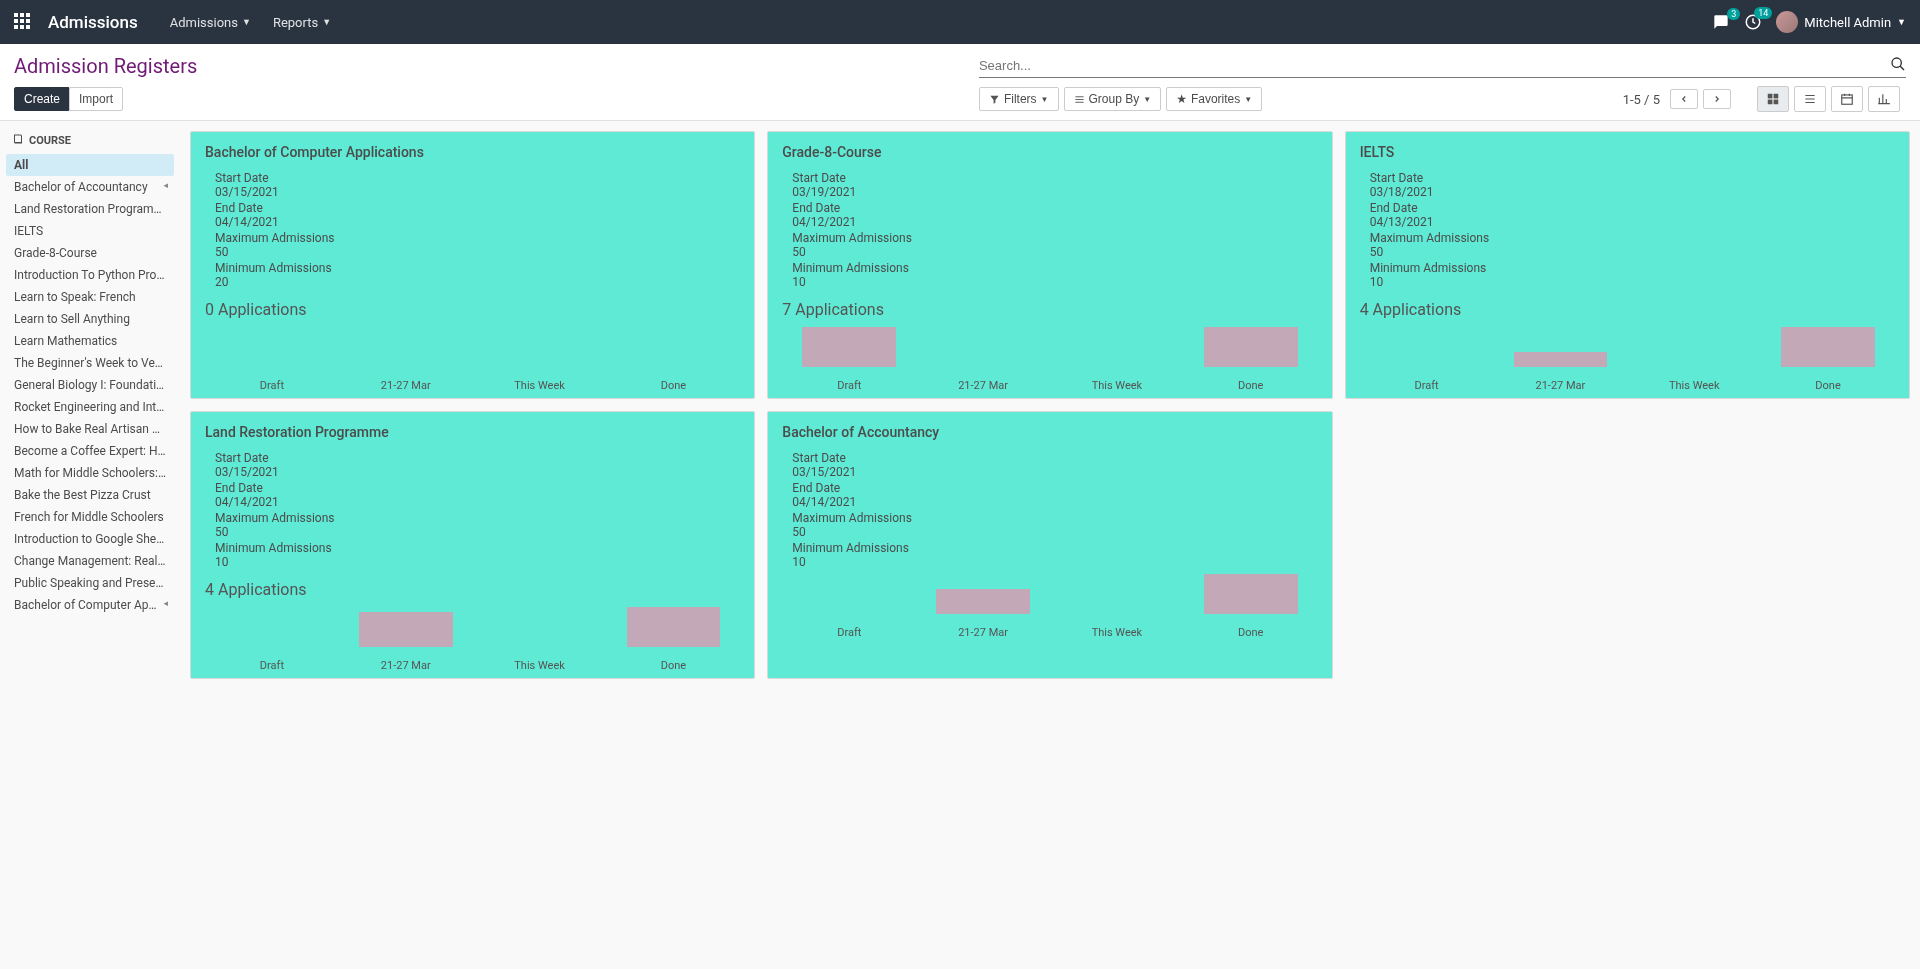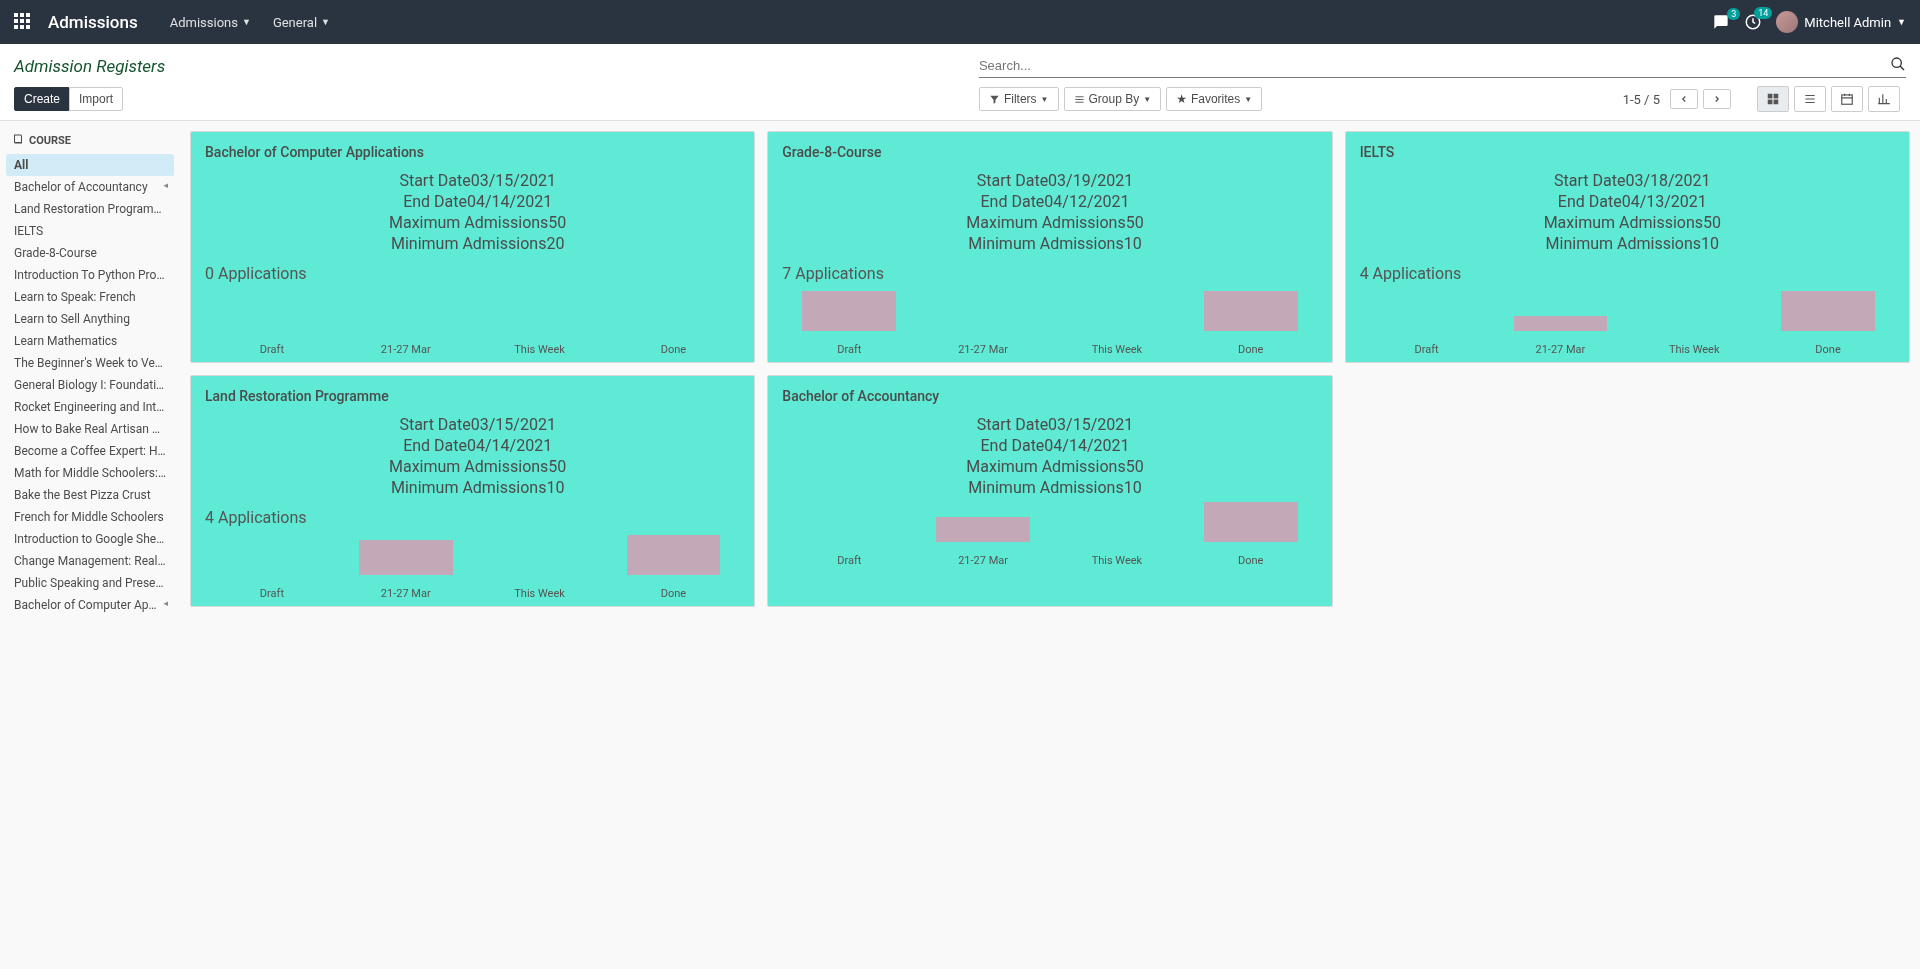--- a/index.html
+++ b/index.html
@@ -13,21 +13,21 @@
 .navbar .spacer { flex: 1; }
 .navbar .msg-icon, .navbar .act-icon { position: relative; margin-right: 14px; cursor: pointer; }
 .navbar .badge { position: absolute; top: -6px; right: -10px; border-radius: 8px; font-size: 9px; padding: 1px 4px; color: #fff; }
 .navbar .badge.green { background: #00a09d; }
 .navbar .user { display: flex; align-items: center; cursor: pointer; }
 .navbar .avatar { width: 22px; height: 22px; border-radius: 50%; background: linear-gradient(135deg,#c99,#977); margin-right: 6px; }
 .navbar svg { display: block; }
 
 .controlbar { background: #fff; padding: 10px 14px 0 14px; border-bottom: 1px solid #e0e0e0; }
 .control-top { display: flex; align-items: center; }
-.page-title { font-size: 17px; color: #14532d; font-style: italic; }
+.page-title { font-size: 20px; color: #701a75; }
 .search-wrap { margin-left: auto; width: 49%; position: relative; border-bottom: 1px solid #777; display: flex; align-items: center; }
 .search-wrap input { border: none; outline: none; flex: 1; font-size: 13px; padding: 4px 0; background: transparent; }
 .search-wrap .search-icon { color: #555; font-size: 15px; cursor: pointer; }
 
 .control-bottom { display: flex; align-items: center; margin-top: 8px; padding-bottom: 8px; }
 .btn { border: 1px solid #ccc; background: #fff; padding: 4px 9px; font-size: 12px; cursor: pointer; border-radius: 2px; display: inline-flex; align-items: center; color: #4c4c4c; }
 .btn.primary { background: #2a3340; color: #fff; border-color: #2a3340; }
 .btn + .btn { margin-left: -1px; }
 .btn-group { display: inline-flex; }
 .filters-group { margin-left: auto; width: 49%; display: flex; align-items: center; }
@@ -46,21 +46,21 @@
 .sidebar .group-title .book { margin-right: 5px; }
 .sidebar ul { list-style: none; }
 .sidebar li { padding: 4px 8px; font-size: 12px; color: #4c4c4c; cursor: pointer; white-space: nowrap; overflow: hidden; text-overflow: ellipsis; position: relative; border-radius: 2px; }
 .sidebar li.active { background: #d1ecf7; font-weight: 700; }
 .sidebar li .arrow { position: absolute; right: 6px; top: 4px; font-size: 9px; color: #888; }
 
 .kanban { flex: 1; padding: 10px; overflow: auto; }
 .cards { display: grid; grid-template-columns: repeat(3, 1fr); gap: 12px; align-content: start; }
 .card { background: #5eead4; border: 1px solid #d8d8d8; border-radius: 2px; padding: 12px 14px 6px 14px; }
 .card h3 { font-size: 14px; font-weight: 500; color: #4c4c4c; margin-bottom: 10px; }
-.card .row { display: flex; justify-content: center; font-size: 16px; padding: 1px 0 1px 10px; }
+.card .row { display: flex; justify-content: flex-start; font-size: 12px; padding: 1px 0 1px 10px; flex-direction: column; }
 .card .apps { font-size: 16px; color: #555; margin: 10px 0 4px 0; }
 .chart { display: flex; align-items: flex-end; height: 44px; }
 .chart .bar-slot { flex: 1; display: flex; justify-content: center; align-items: flex-end; height: 38px; }
 .chart .bar { width: 70%; background: #c3a9b8; }
 .chart-labels { display: flex; margin-top: 12px; }
 .chart-labels span { flex: 1; text-align: center; font-size: 11px; color: #555; }
 </style>
 </head>
 <body>
 
@@ -75,21 +75,21 @@
       <span></span>
       <span></span>
       <span></span>
   </div>
   <div class="brand">Admissions</div>
   <div class="menu-item">
     <span>Admissions</span>
     <span class="caret">▼</span>
   </div>
   <div class="menu-item">
-    <span>General</span>
+    <span>Reports</span>
     <span class="caret">▼</span>
   </div>
   <div class="spacer"></div>
   <div class="msg-icon">
     <svg width="18" height="16" viewBox="0 0 24 24" fill="#fff">
         <path d="M20 2H4a2 2 0 0 0-2 2v18l4-4h14a2 2 0 0 0 2-2V4a2 2 0 0 0-2-2z"></path>
       </svg>
     <span class="badge green">3</span>
   </div>
   <div class="act-icon">

